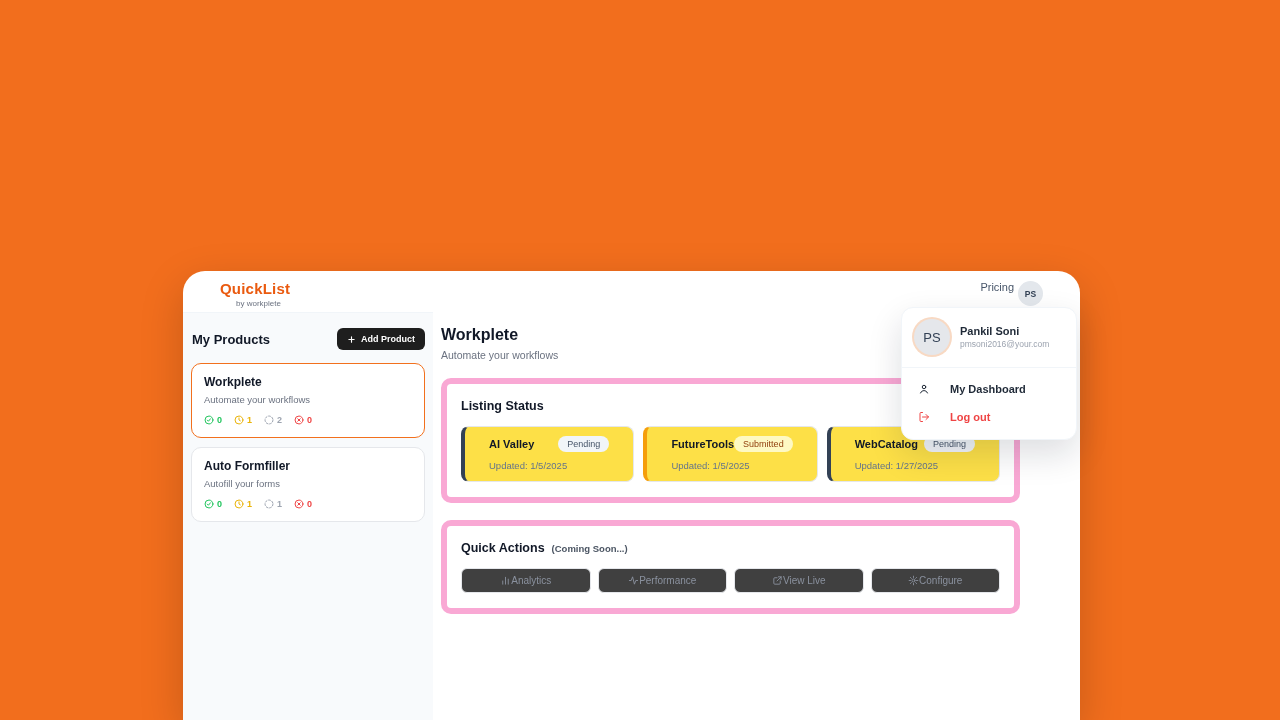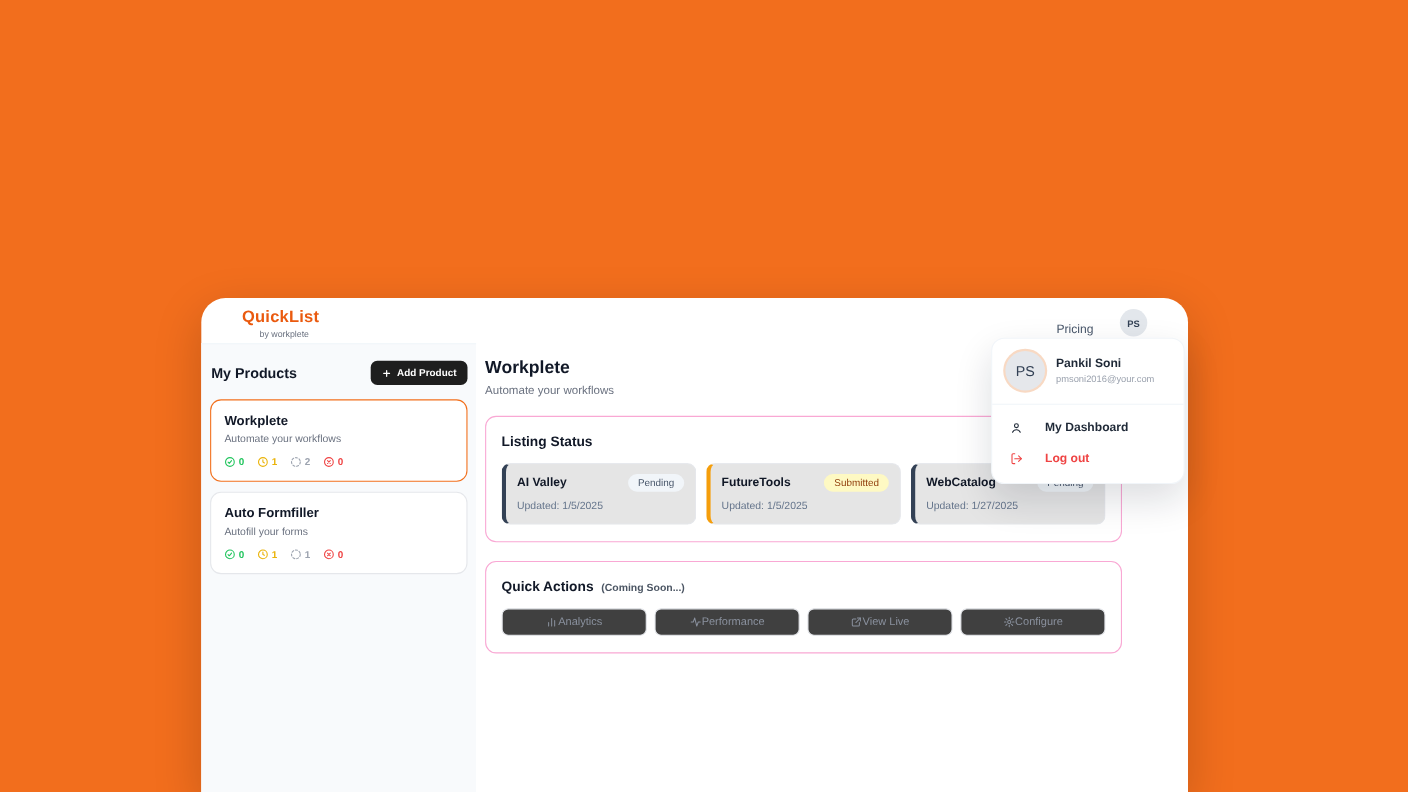--- a/index.html
+++ b/index.html
@@ -14,21 +14,21 @@
     background:#ffffff; border-radius:22px 22px 0 0;
     box-shadow:0 14px 44px rgba(0,0,0,.18);
   }
   
   .app-header {
     height:41px; display:flex; align-items:center; justify-content:space-between;
     padding:4px 37px 0 37px;
   }
   .logo { color:#EA5A0F; font-weight:bold; font-size:15px; letter-spacing:.2px; }
   .logo-sub { font-size:8px; color:#6B7280; margin-top:2px;padding-left:16px; }
-  .header-right { display:flex; align-items:flex-end; gap:24px; }
+  .header-right { display:flex; align-items:flex-start; gap:4px; }
   .pricing { font-size:11px; color:#475569; cursor:pointer; text-decoration:none; }
   .avatar-sm {
     width:25px; height:25px; border-radius:50%; background:#E3E7EC; color:#334155;
     font-size:8.5px; font-weight:bold; display:flex; align-items:center; justify-content:center;
     cursor:pointer;
   }
   
   .body-row { display:flex; height:408px; }
   .sidebar {
     width:250px; flex:0 0 250px; background:#F8FAFC; border-top:1px solid #F1F5F9;
@@ -54,30 +54,30 @@
   .stat svg { width:10px; height:10px; }
   .stat-approved { color:#22C55E; }
   .stat-pending  { color:#EAB308; }
   .stat-draft    { color:#9CA3AF; }
   .stat-rejected { color:#EF4444; }
   
   .main { flex:1; padding:14px 60px 0 8px; background:#fff; }
   .main-title { font-size:16px; font-weight:bold; color:#111827; }
   .main-sub { font-size:10.5px; color:#6B7280; margin-top:5px; }
   .panel {
-    border:1px solid #f9a8d4; border-radius:10px; background:#fff;
+    border:6px solid #f9a8d4; border-radius:10px; background:#fff;
     padding:15px 14px 15px; margin-top:17px;
   }
   .panel-title-row { display:flex; align-items:baseline; gap:7px; }
   .panel-title { font-size:12.5px; font-weight:bold; color:#111827; }
   .panel-note { font-size:9.5px; color:#4B5563; font-weight:600; }
   .listing-row { display:flex; gap:9px; margin-top:13px; }
   .listing-card {
     flex:1; border:1px solid #E5E7EB; border-left:4px solid #334155;
-    border-radius:8px; padding:9px 10px 10px; background:#e5e5e5;
+    border-radius:8px; padding:9px 24px 10px; background:#fde047;
   }
   .listing-card.accent-orange { border-left-color:#F59E0B; }
   .listing-top { display:flex; align-items:center; justify-content:space-between; }
   .listing-name { font-size:11px; font-weight:bold; color:#111827; }
   .badge {
     font-size:9px; padding:3px 9px; border-radius:10px;
     background:#F1F5F9; color:#475569; white-space:nowrap;
   }
   .badge.submitted { background:#FEF9C3; color:#92400E; }
   .listing-updated { font-size:9.5px; color:#64748B; margin-top:8px; }

